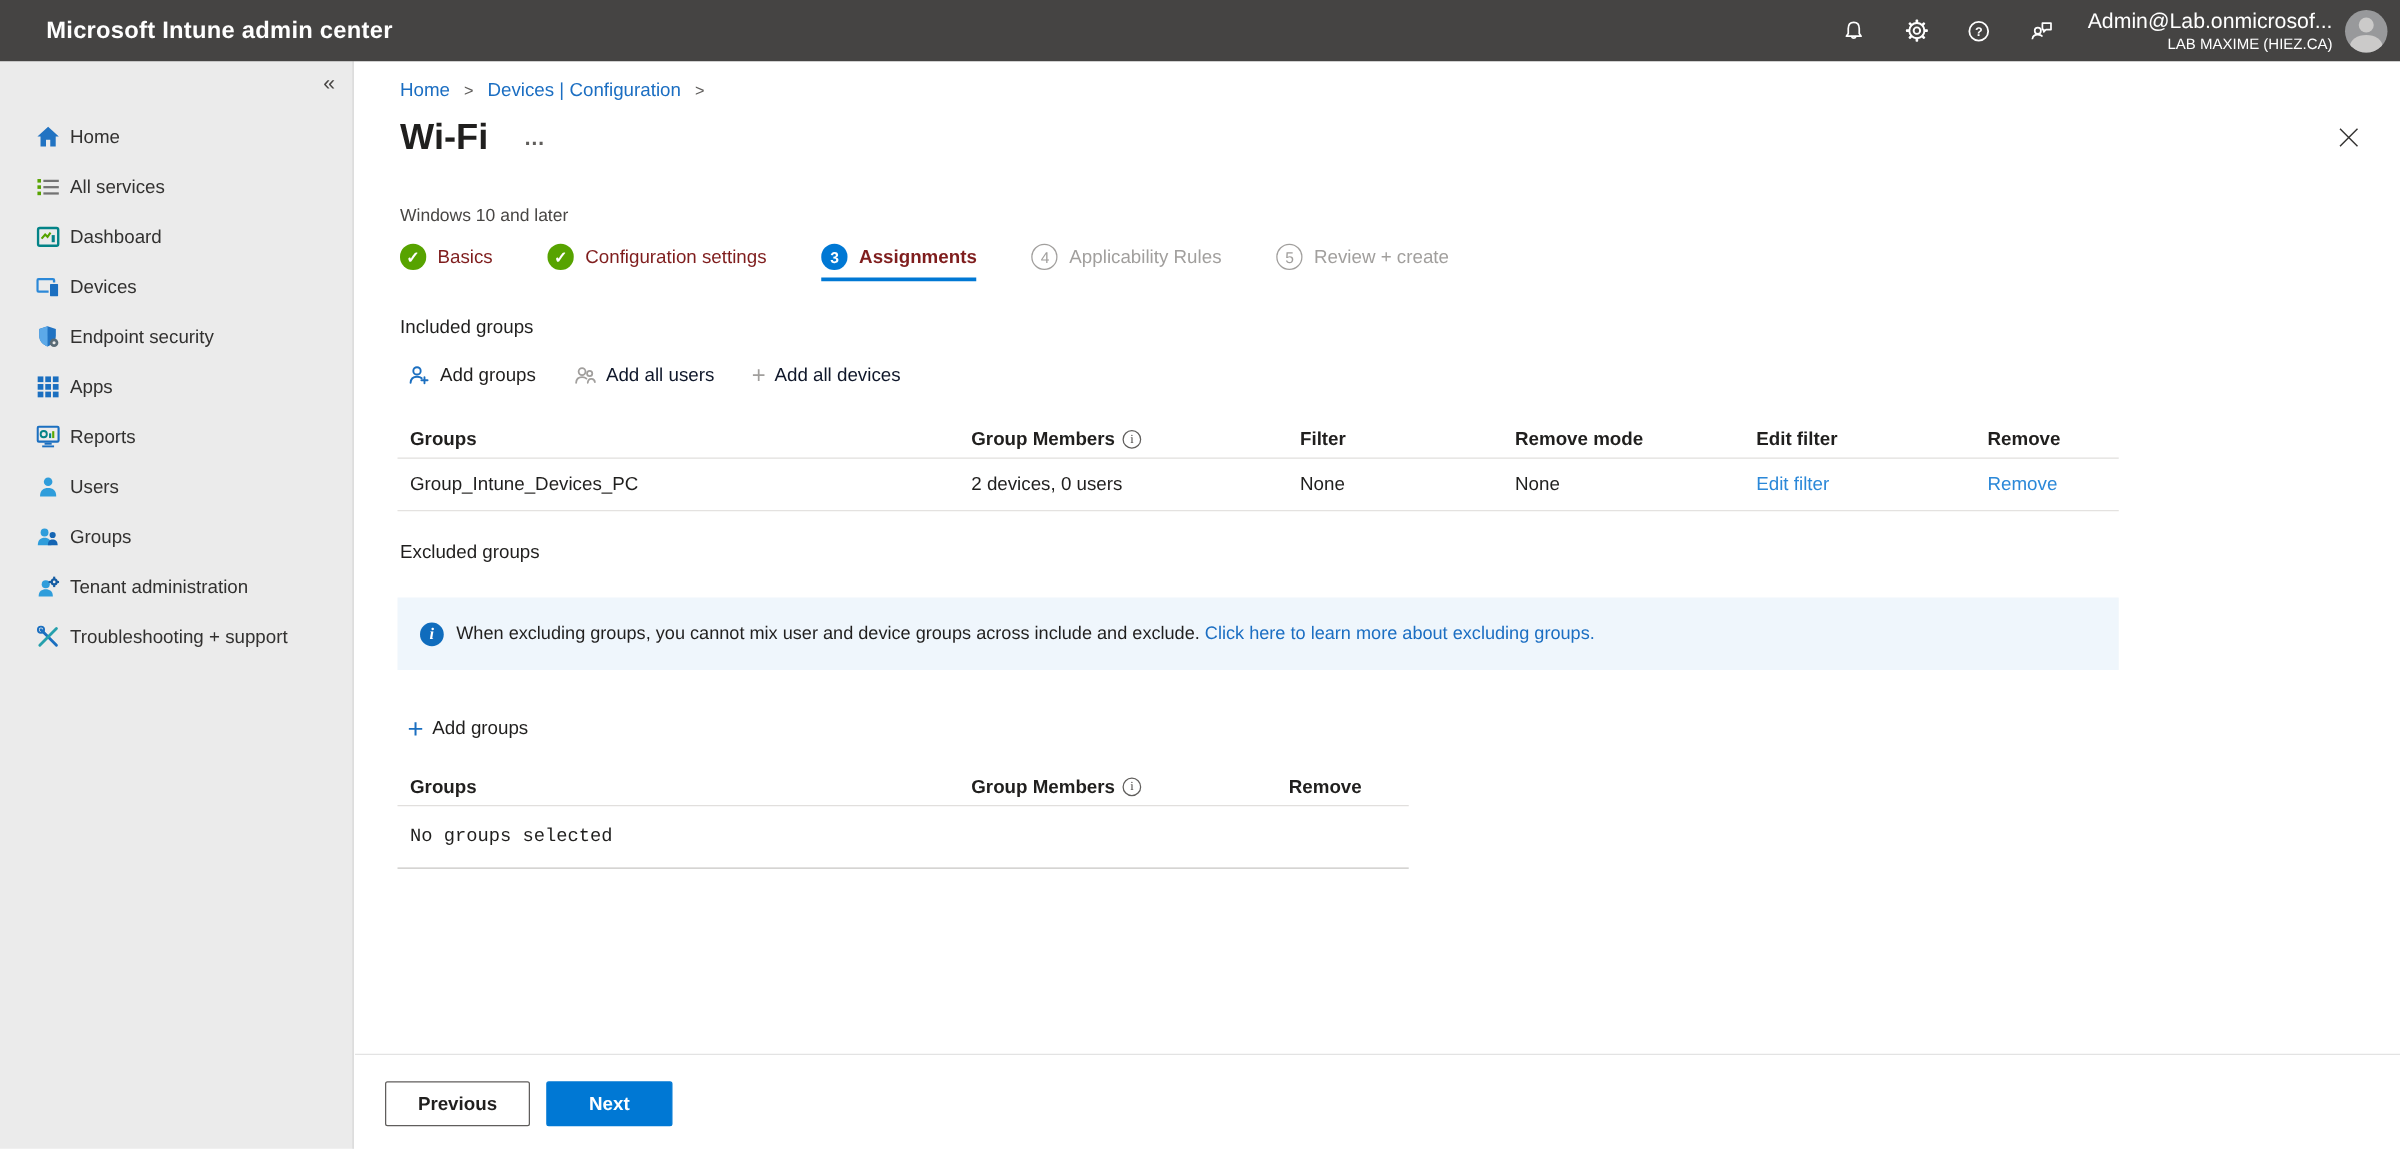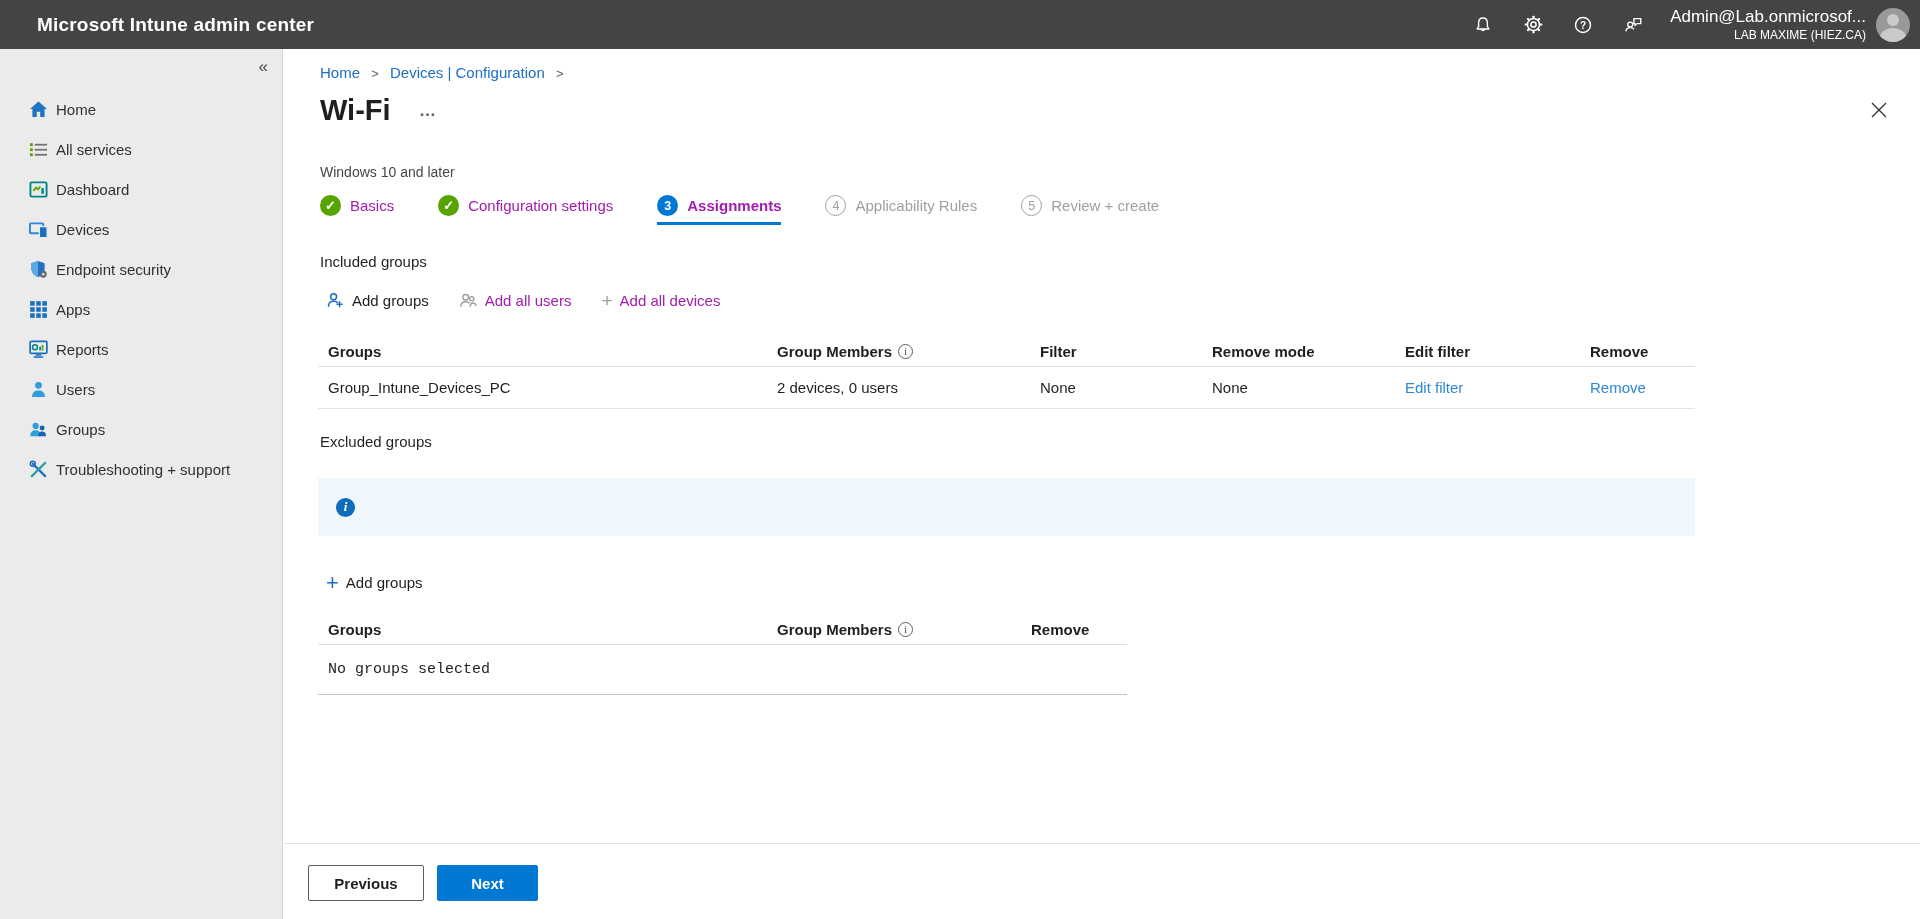--- a/index.html
+++ b/index.html
@@ -44,34 +44,34 @@
 
   
   .tabs { position:absolute; top:146px; left:36px; display:flex; align-items:center; }
   .tab { display:flex; align-items:center; margin-right:44px; padding-bottom:9px; cursor:pointer; }
   .tab.disabled { cursor:default; }
   .step-circle { width:21px; height:21px; border-radius:50%; display:flex; align-items:center;
     justify-content:center; margin-right:9px; font-size:12.5px; flex:0 0 auto; }
   .step-circle.complete { background:#57a300; color:#fff; font-size:13px; font-weight:700; }
   .step-circle.active { background:#0078d4; color:#fff; font-weight:700; }
   .step-circle.disabled { border:1px solid #a19f9d; color:#a19f9d; background:transparent; }
-  .tab-label { font-size:15px; color:#a21caf; }
+  .tab-label { font-size:15px; color:#7f1d1d; }
   .tab.active { border-bottom:3px solid #0078d4; padding-bottom:6px; }
   .tab.active .tab-label { font-weight:700; }
   .tab.disabled .tab-label { color:#a19f9d; }
 
   .section-heading { position:absolute; left:36px; font-size:15px; color:#201f1e; }
 
   
   .cmdbar { position:absolute; top:242px; left:42px; display:flex; align-items:center; }
   .cmd { display:flex; align-items:center; margin-right:30px; cursor:pointer; }
   .cmd-icon { width:19px; height:19px; margin-right:7px; flex:0 0 auto; }
   .cmd-label { font-size:15px; color:#201f1e; }
   .cmd.disabled { cursor:default; }
-  .cmd.disabled .cmd-label { color:#a21caf; }
+  .cmd.disabled .cmd-label { color:#0f172a; }
   .plus-glyph { font-size:19px; color:#a19f9d; margin-right:7px; font-weight:400; line-height:19px; }
   .plus-glyph.blue { color:#1b6fc0; font-size:22px; }
 
   
   .table { position:absolute; left:34px; }
   .t-row { display:grid; align-items:center; padding-left:10px; }
   .t1 .t-row { grid-template-columns:449px 263px 172px 193px 185px 1fr; }
   .t2 .t-row { grid-template-columns:449px 254px 1fr; }
   .t-head { height:31px; border-bottom:1px solid #e1dfdd; }
   .t-head .t-cell { font-weight:700; font-size:15px; color:#201f1e; display:flex; align-items:center; }
@@ -244,20 +244,35 @@
       <svg class="nav-icon" viewBox="0 0 20 20">
         <circle cx="7" cy="6.3" r="3.3" fill="#2f9ddb"></circle>
         <path d="M1.3 17 C1.3 12.5 3.8 10.7 7 10.7 C10.2 10.7 12.7 12.5 12.7 17 Z" fill="#2f9ddb"></path>
         <circle cx="13.8" cy="8.4" r="2.6" fill="#1565b3"></circle>
         <path d="M9.8 17 C9.8 13.6 11.5 12.2 13.8 12.2 C16.1 12.2 18 13.6 18 17 Z" fill="#1565b3"></path>
       </svg>
       <span class="nav-label">Groups</span>
     </div>
     <div class="nav-item">
       <svg class="nav-icon" viewBox="0 0 20 20">
+        <circle cx="8" cy="7.8" r="3.4" fill="#2f9ddb"></circle>
+        <path d="M2 18 C2 13.5 4.8 11.9 8 11.9 C11.2 11.9 14 13.5 14 18 Z" fill="#2f9ddb"></path>
+        <g fill="#155ca2">
+          <rect x="14.2" y="1.4" width="1.8" height="2"></rect>
+            <rect x="14.2" y="8.2" width="1.8" height="2"></rect>
+          <rect x="10.4" y="5" width="2" height="1.8"></rect>
+            <rect x="17.2" y="5" width="2" height="1.8"></rect>
+          <circle cx="15.1" cy="5.8" r="3"></circle>
+        </g>
+        <circle cx="15.1" cy="5.8" r="1.1" fill="#ebebeb"></circle>
+      </svg>
+      <span class="nav-label">Tenant administration</span>
+    </div>
+    <div class="nav-item">
+      <svg class="nav-icon" viewBox="0 0 20 20">
         <line x1="4" y1="4" x2="17" y2="17" stroke="#1b6fc0" stroke-width="2.4" stroke-linecap="round"></line>
         <line x1="17" y1="3" x2="3" y2="17" stroke="#26a0ac" stroke-width="2.4" stroke-linecap="round"></line>
         <circle cx="4" cy="4" r="2.6" fill="none" stroke="#1b6fc0" stroke-width="1.6"></circle>
       </svg>
       <span class="nav-label">Troubleshooting + support</span>
     </div>
   </div>
 </div>
 
 <div class="content">
@@ -350,20 +365,23 @@
       <div class="t-cell">None</div>
       <div class="t-cell"><span class="t-link">Edit filter</span></div>
       <div class="t-cell"><span class="t-link">Remove</span></div>
     </div>
   </div>
 
   <div class="section-heading" style="top:384px;">Excluded groups</div>
 
   <div class="banner">
     <span class="info-filled">i</span>
+    <span class="banner-text">
+      <span>When excluding groups, you cannot mix user and device groups across include and exclude. </span><a>Click here to learn more about excluding groups.</a>
+    </span>
   </div>
 
   <div class="add2">
     <span class="plus-glyph blue">+</span>
     <span class="cmd-label">Add groups</span>
   </div>
 
   <div class="table t2">
     <div class="t-row t-head">
       <div class="t-cell">Groups</div>

